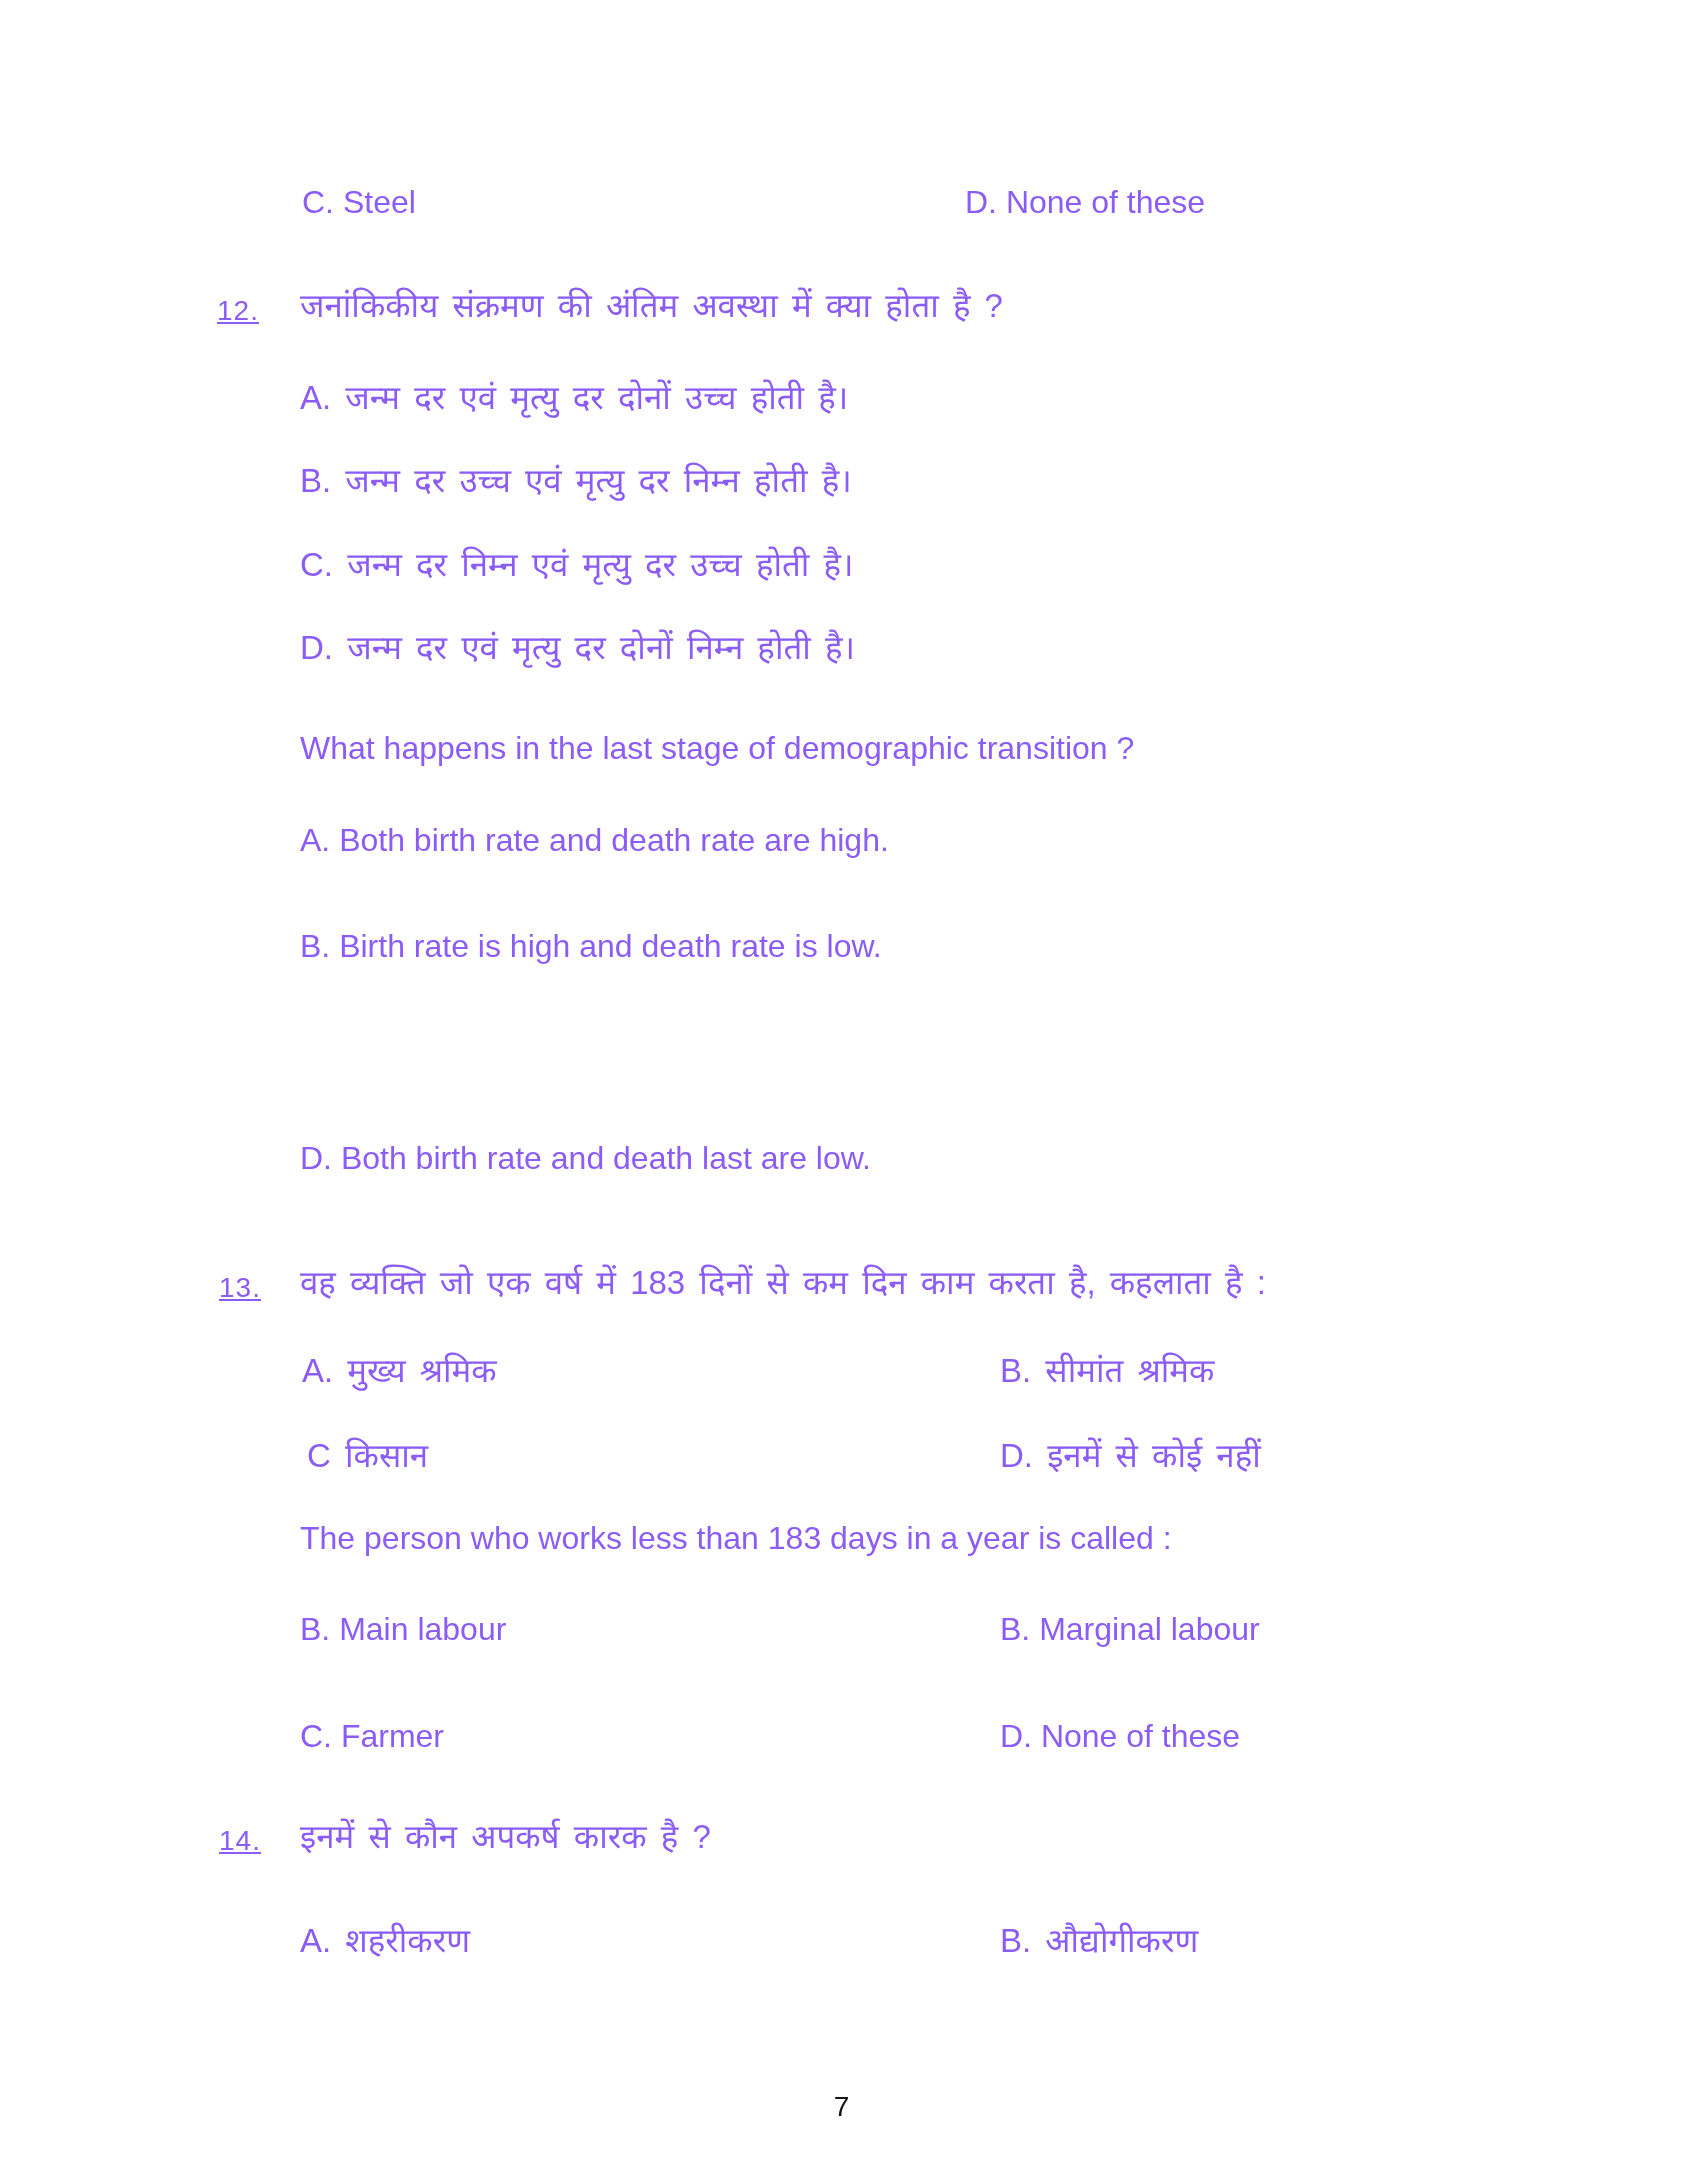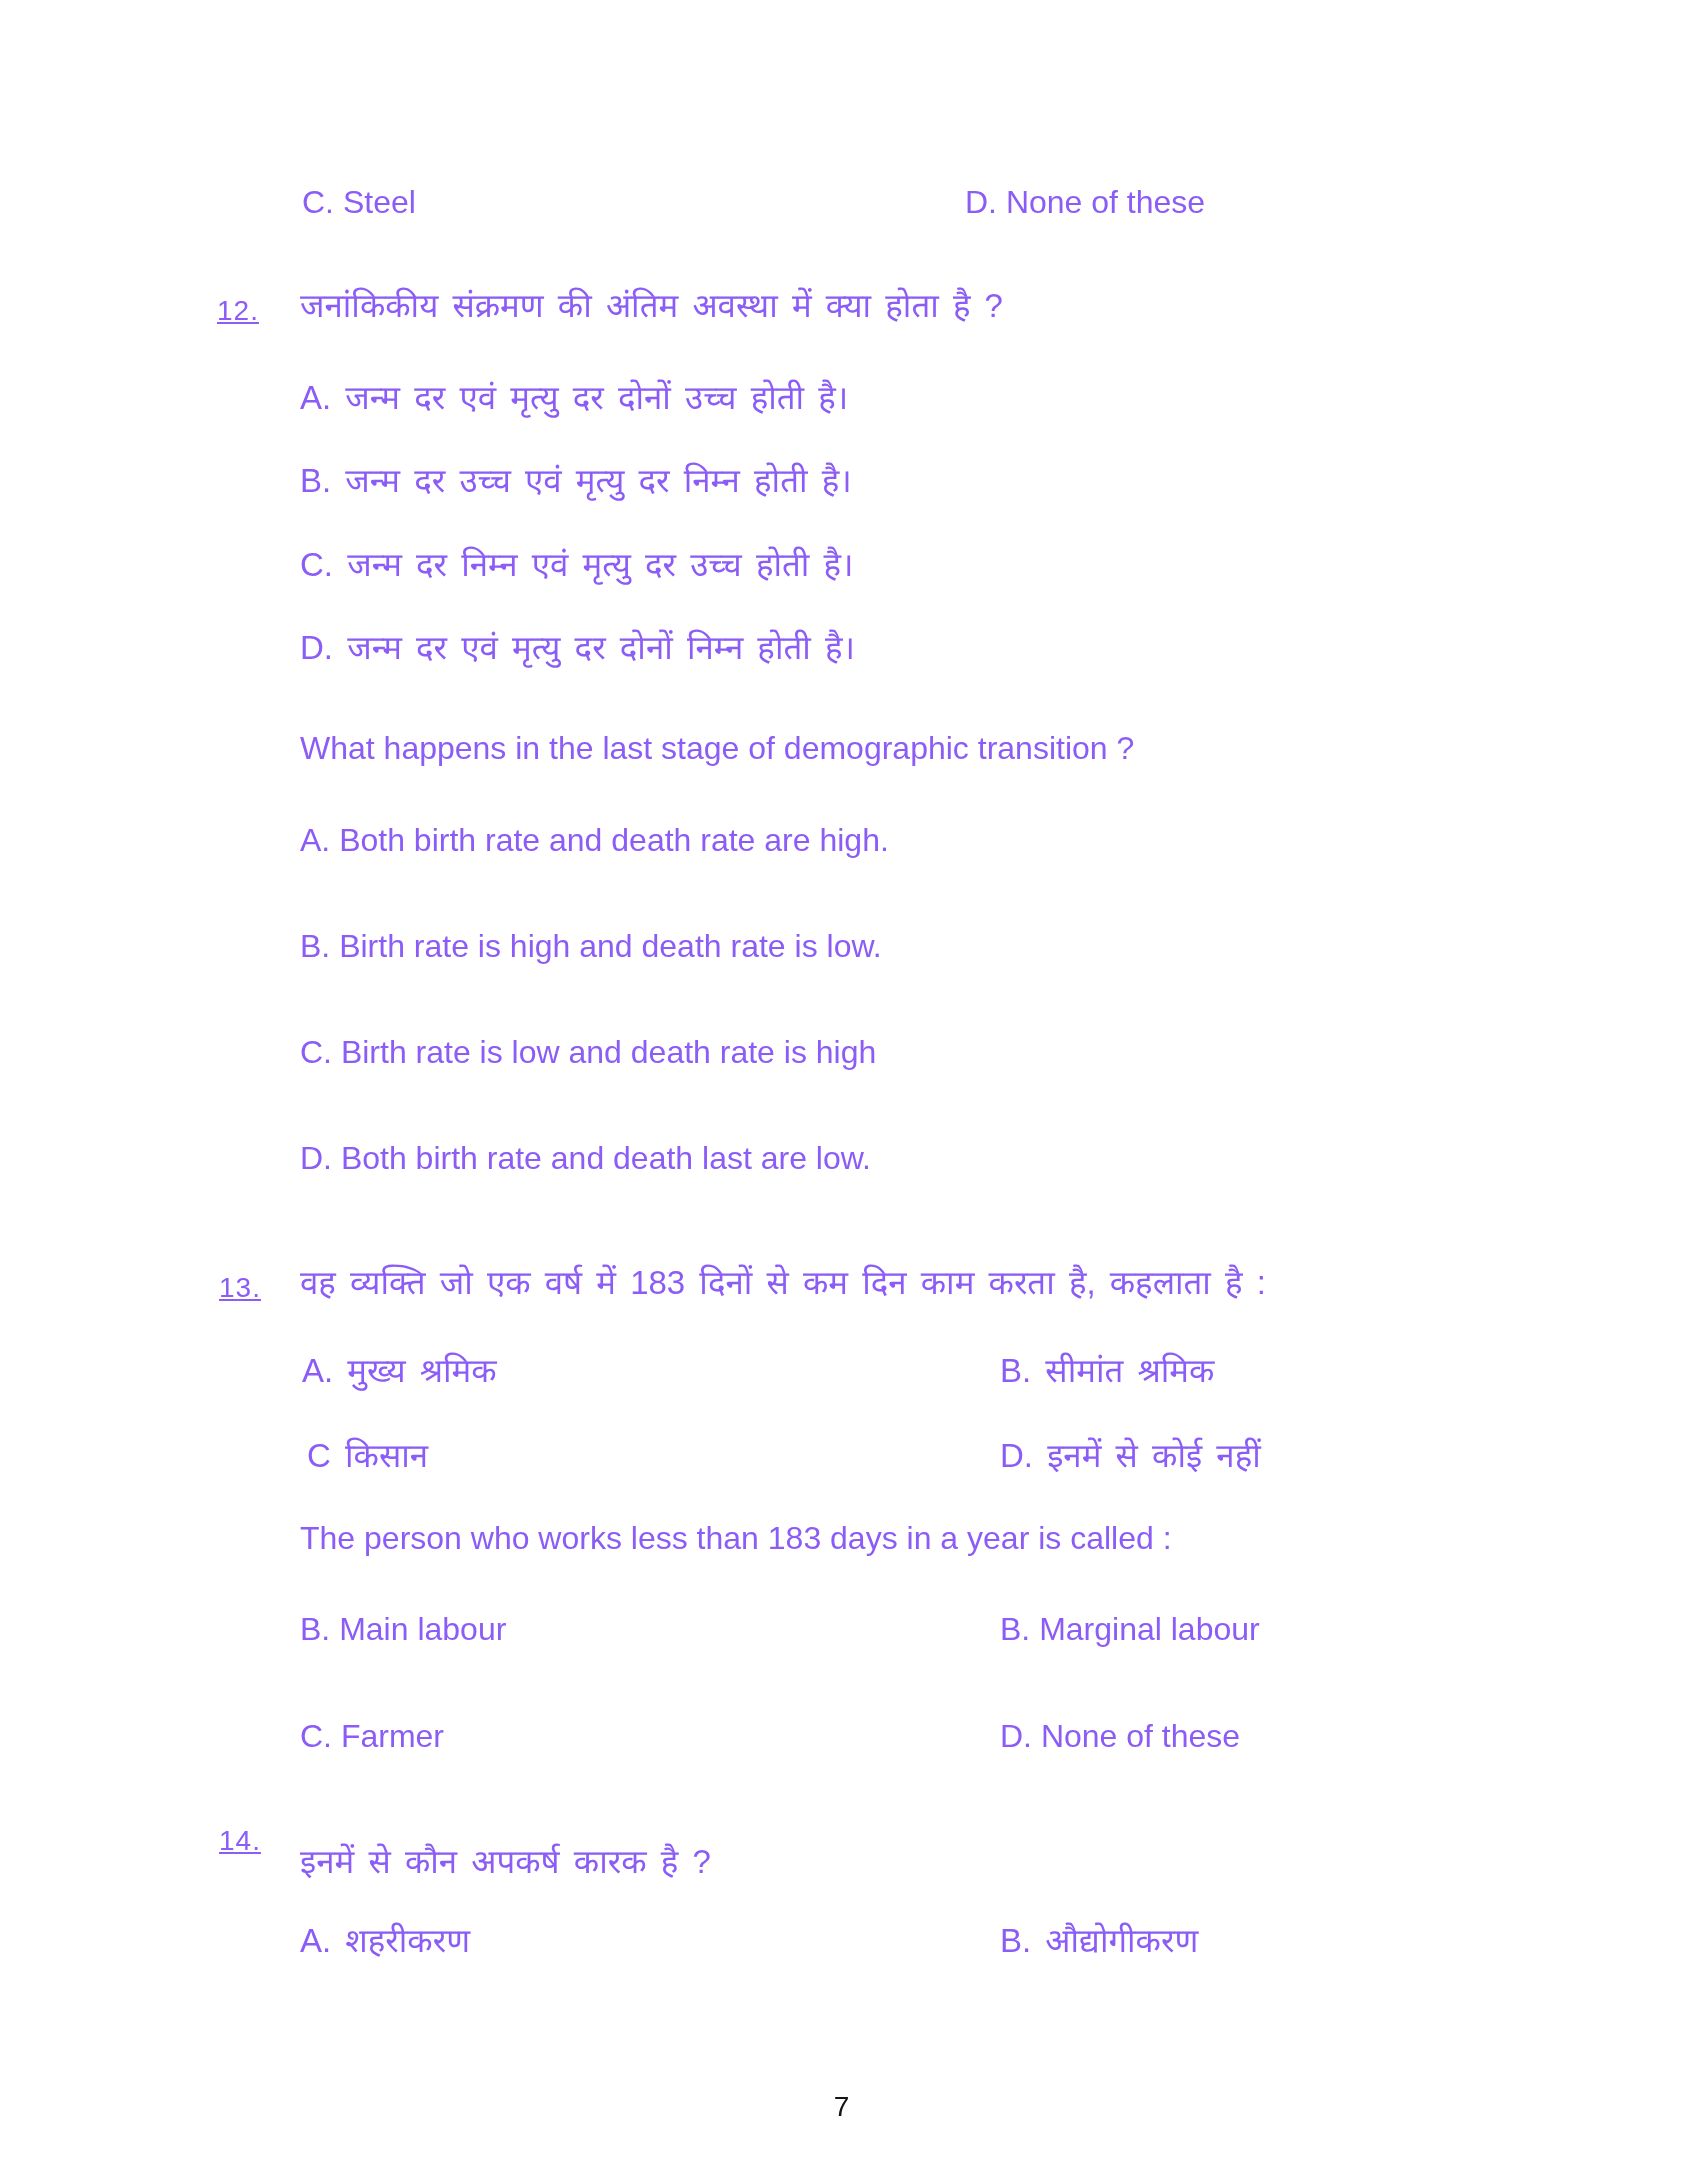--- a/index.html
+++ b/index.html
@@ -58,40 +58,39 @@
 
   <div class="line hindi" style="left:300px; top:379px;">A. जन्म दर एवं मृत्यु दर दोनों उच्च होती है।</div>
   <div class="line hindi" style="left:300px; top:462px;">B. जन्म दर उच्च एवं मृत्यु दर निम्न होती है।</div>
   <div class="line hindi" style="left:300px; top:546px;">C. जन्म दर निम्न एवं मृत्यु दर उच्च होती है।</div>
   <div class="line hindi" style="left:300px; top:629px;">D. जन्म दर एवं मृत्यु दर दोनों निम्न होती है।</div>
 
   <div class="line english" style="left:300px; top:730px;">What happens in the last stage of demographic transition ?</div>
 
   <div class="line english" style="left:300px; top:822px;">A. Both birth rate and death rate are high.</div>
   <div class="line english" style="left:300px; top:928px;">B. Birth rate is high and death rate is low.</div>
-  <div class="line english" style="left:300px; top:1034px;">C. Birth rate is low and death rate is high</div>
   <div class="line english" style="left:300px; top:1140px;">D. Both birth rate and death last are low.</div>
 
   <div class="line qnum" style="left:219px; top:1272px;">13.</div>
   <div class="line hindi" style="left:300px; top:1264px;">वह व्यक्ति जो एक वर्ष में 183 दिनों से कम दिन काम करता है, कहलाता है :</div>
 
   <div class="line hindi" style="left:302px; top:1352px;">A. मुख्य श्रमिक</div>
   <div class="line hindi" style="left:1000px; top:1352px;">B. सीमांत श्रमिक</div>
   <div class="line hindi" style="left:307px; top:1437px;">C किसान</div>
   <div class="line hindi" style="left:1000px; top:1437px;">D. इनमें से कोई नहीं</div>
 
   <div class="line english" style="left:300px; top:1520px;">The person who works less than 183 days in a year is called :</div>
 
   <div class="line english" style="left:300px; top:1611px;">B. Main labour</div>
   <div class="line english" style="left:1000px; top:1611px;">B. Marginal labour</div>
   <div class="line english" style="left:300px; top:1718px;">C. Farmer</div>
   <div class="line english" style="left:1000px; top:1718px;">D. None of these</div>
 
   <div class="line qnum" style="left:219px; top:1825px;">14.</div>
-  <div class="line hindi" style="left:300px; top:1818px;margin-top:25px;">इनमें से कौन अपकर्ष कारक है ?</div>
+  <div class="line hindi" style="left:300px; top:1818px;">इनमें से कौन अपकर्ष कारक है ?</div>
 
   <div class="line hindi" style="left:300px; top:1922px;">A. शहरीकरण</div>
   <div class="line hindi" style="left:1000px; top:1922px;">B. औद्योगीकरण</div>
 
   <div class="pagenum">7</div>
 
 </div>
 
 
 </body></html>

